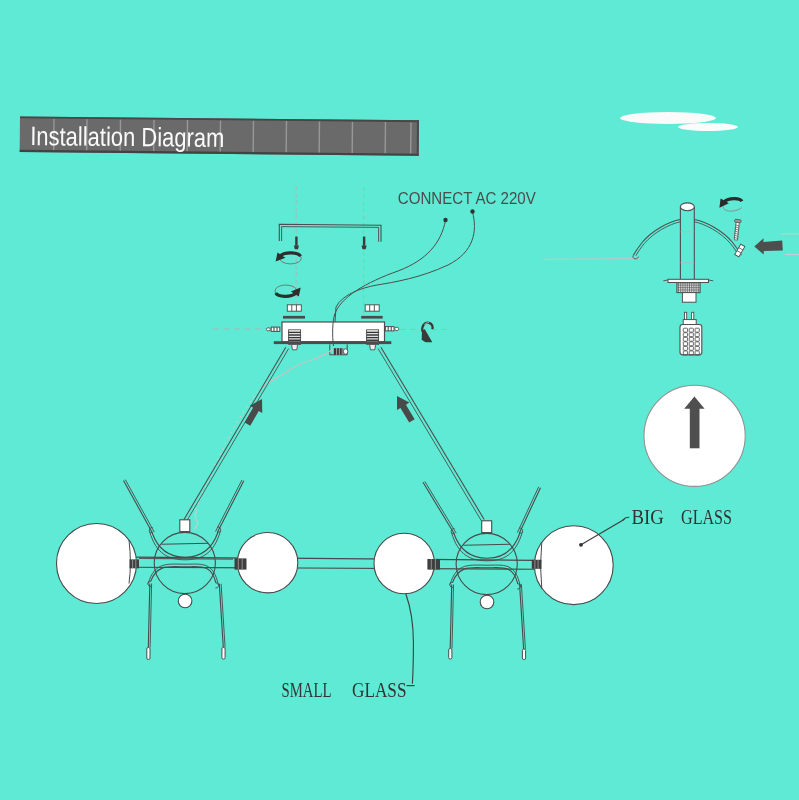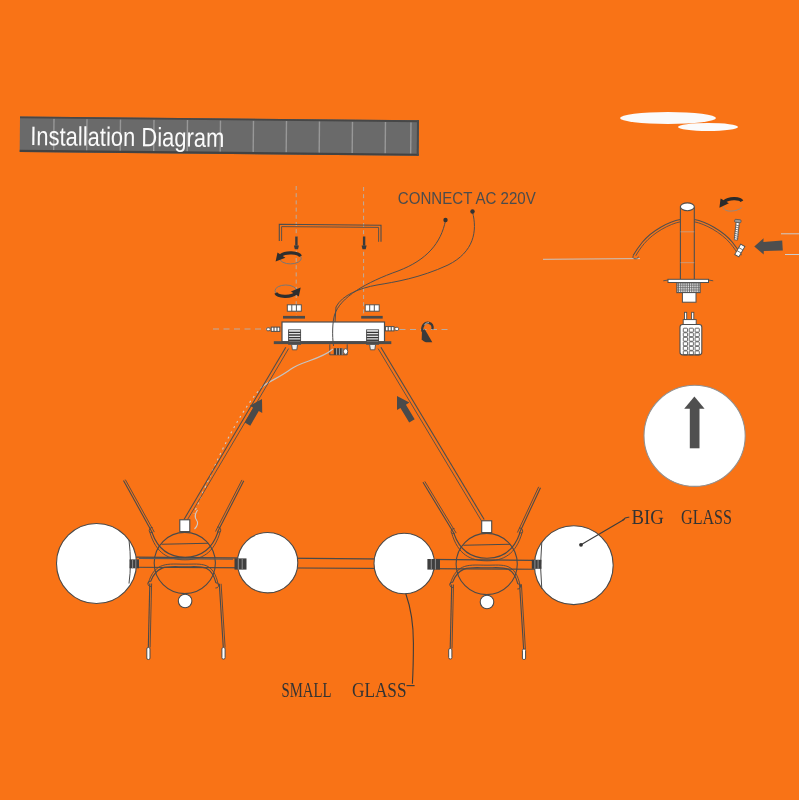--- a/index.html
+++ b/index.html
@@ -1,16 +1,16 @@
 <!DOCTYPE html>
 <html><head>
 <meta charset="utf-8">
 <style>
   html,body{margin:0;padding:0;background:#ffffff;}
-  #page{width:799px;height:800px;position:relative;overflow:hidden;background:#f97316;
+  #page{width:799px;height:800px;position:relative;overflow:hidden;background:#5eead4;
         font-family:"Liberation Sans", sans-serif;}
   svg{position:absolute;top:0;left:0;filter:blur(0.28px);}
 </style>
 </head>
 <body>
 <div id="page">
 <svg width="799" height="800" viewBox="0 0 799 800">
 
 <g id="smudges">
   <ellipse cx="668" cy="118" rx="48" ry="6" fill="#fafafa"></ellipse>

